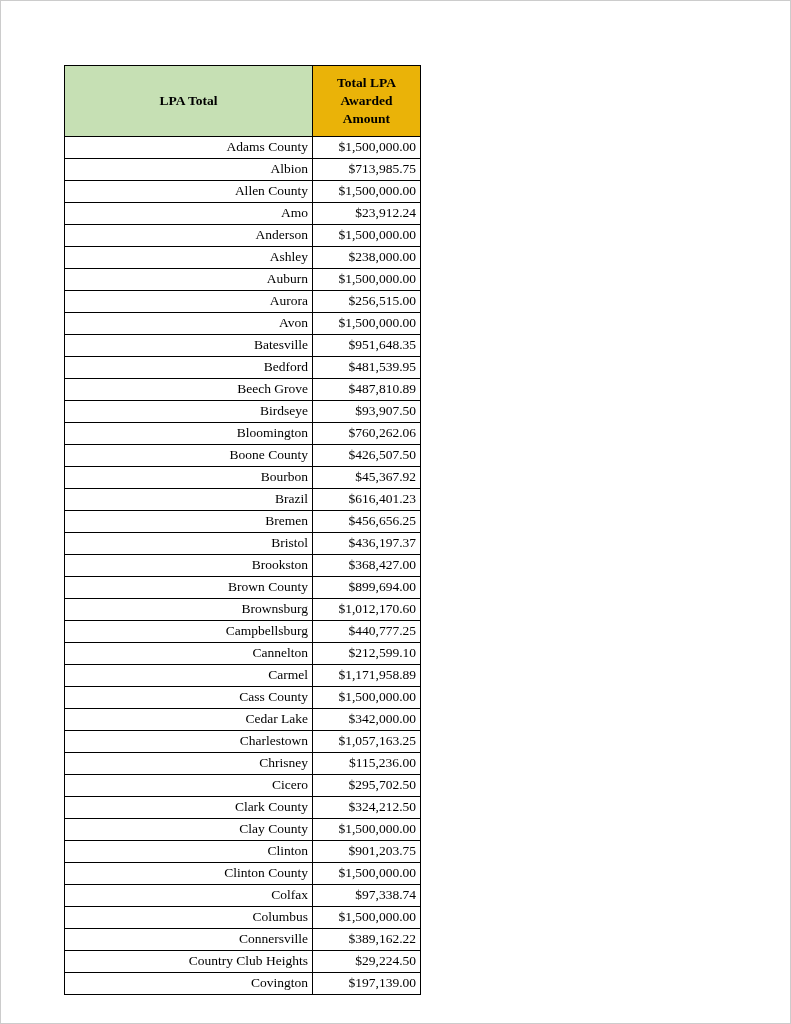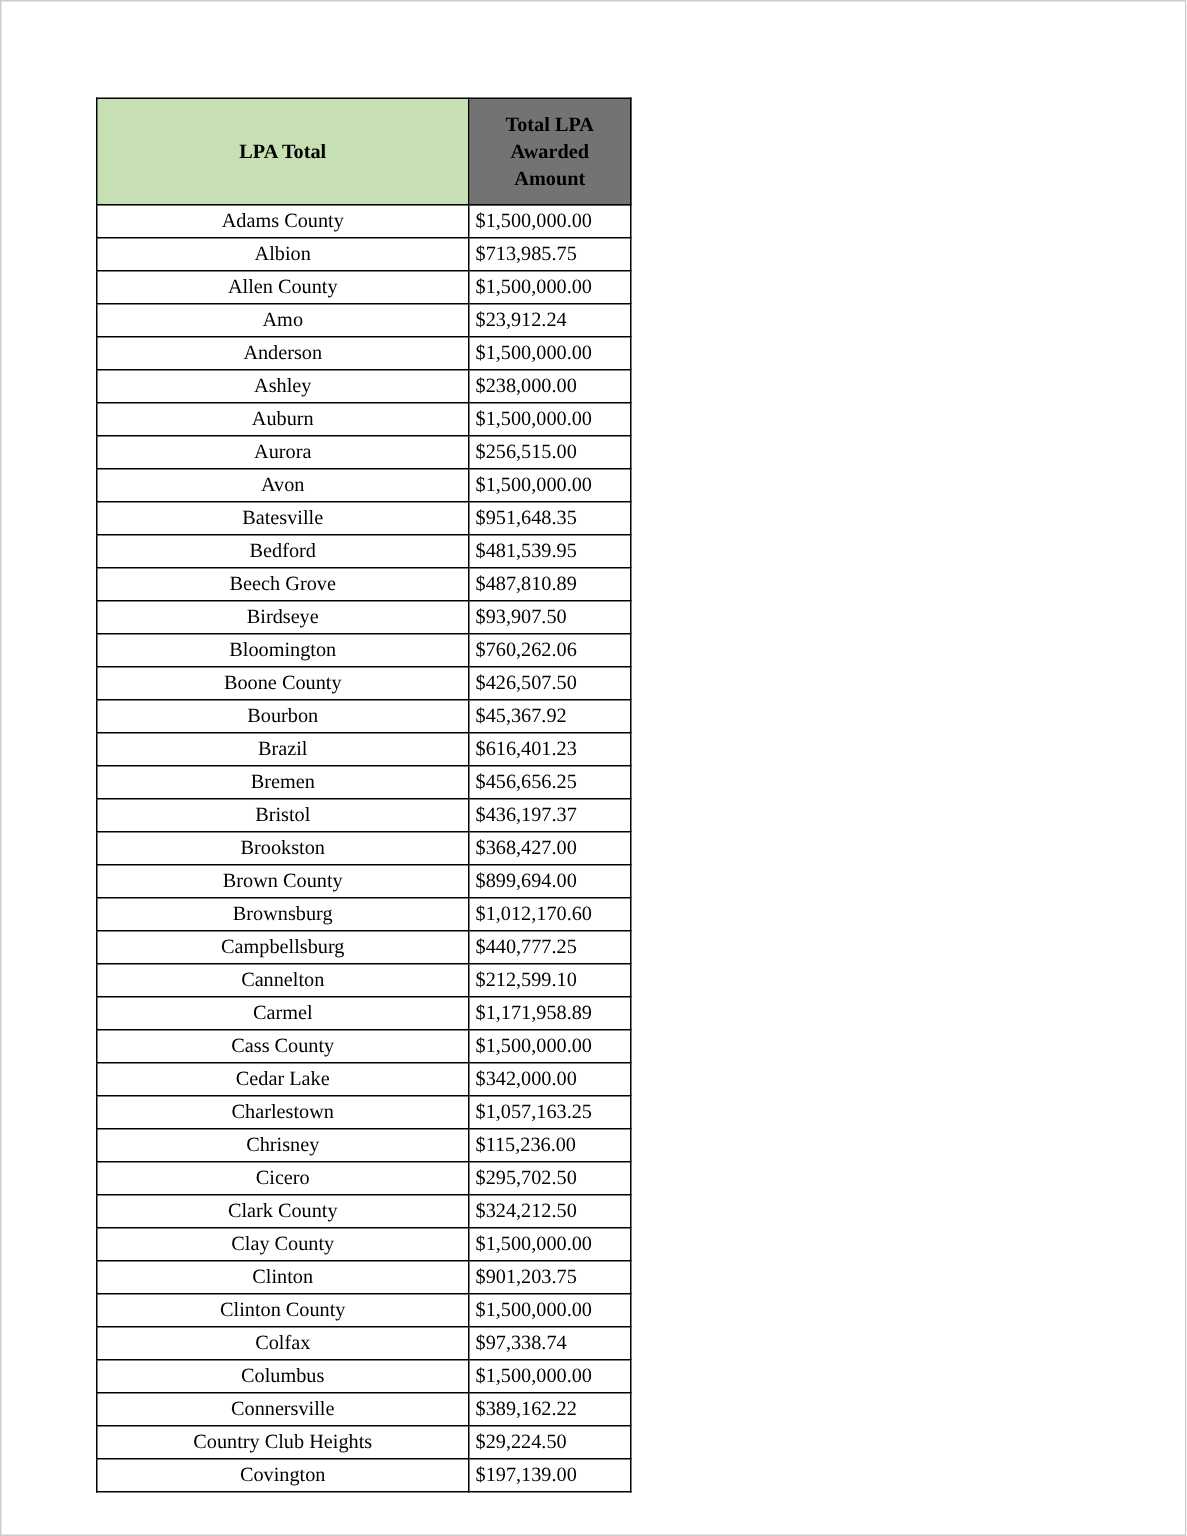--- a/index.html
+++ b/index.html
@@ -59,40 +59,40 @@
   table.lpa-table td {
     border: 1px solid #000000;
     font-size: 13.5px;
     line-height: 1.0;
     padding: 2px 4px 3px 4px;
     height: 16px;
     vertical-align: middle;
     font-family: "Liberation Serif", serif;
   }
   table.lpa-table td.cell-name {
-    text-align: center;
+    text-align: right;
   }
   table.lpa-table td.cell-amount {
-    text-align: left;
+    text-align: right;
   }
 </style>
 </head>
 <body>
 
 <div class="page">
   <div class="table-wrap">
     <table class="lpa-table">
       <colgroup>
         <col class="col-name">
         <col class="col-amount">
       </colgroup>
       <thead>
         <tr>
           <th class="th-name" style="background: rgb(198, 224, 180);">LPA Total</th>
-          <th class="th-amount" style="background: #737373;">Total LPA Awarded Amount</th>
+          <th class="th-amount" style="background: #eab308;">Total LPA Awarded Amount</th>
         </tr>
       </thead>
       <tbody id="table-body">
           <tr>
             <td class="cell-name">Adams County</td>
             <td class="cell-amount">$1,500,000.00</td>
           </tr>
           <tr>
             <td class="cell-name">Albion</td>
             <td class="cell-amount">$713,985.75</td>

